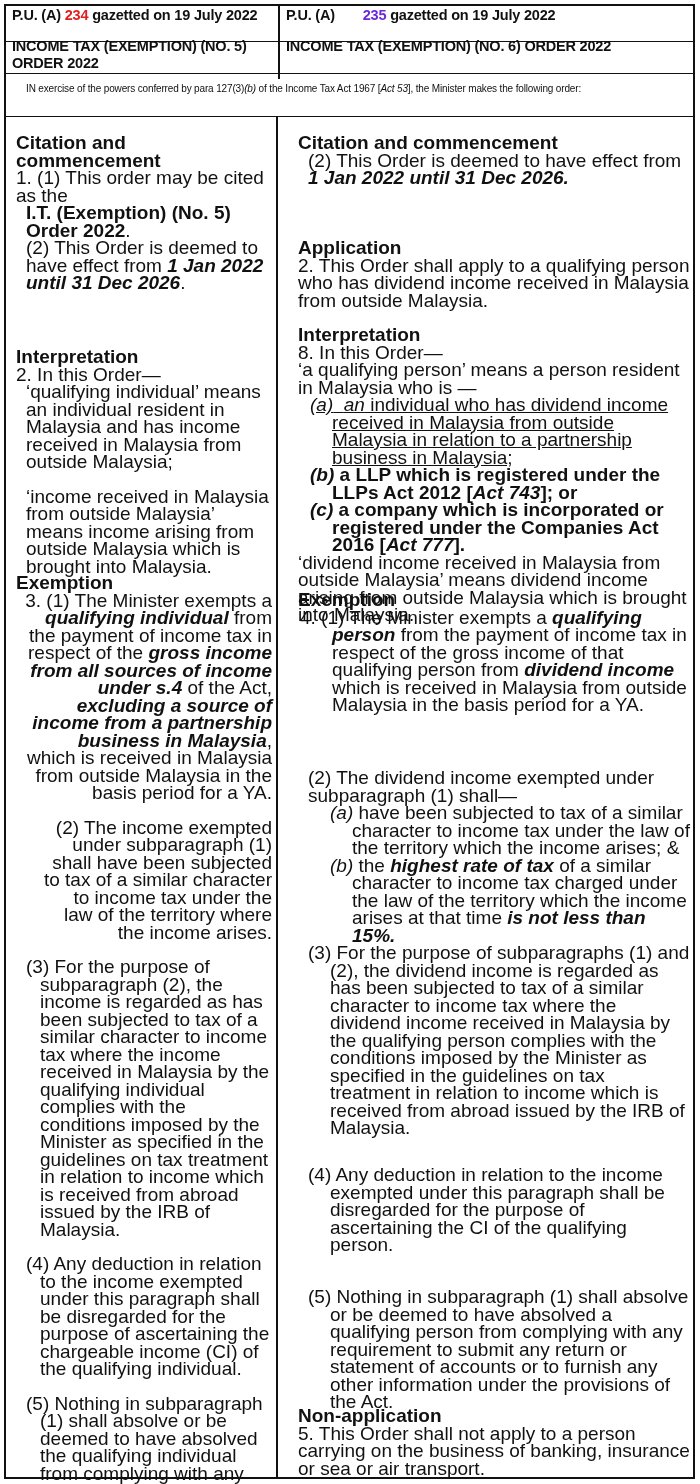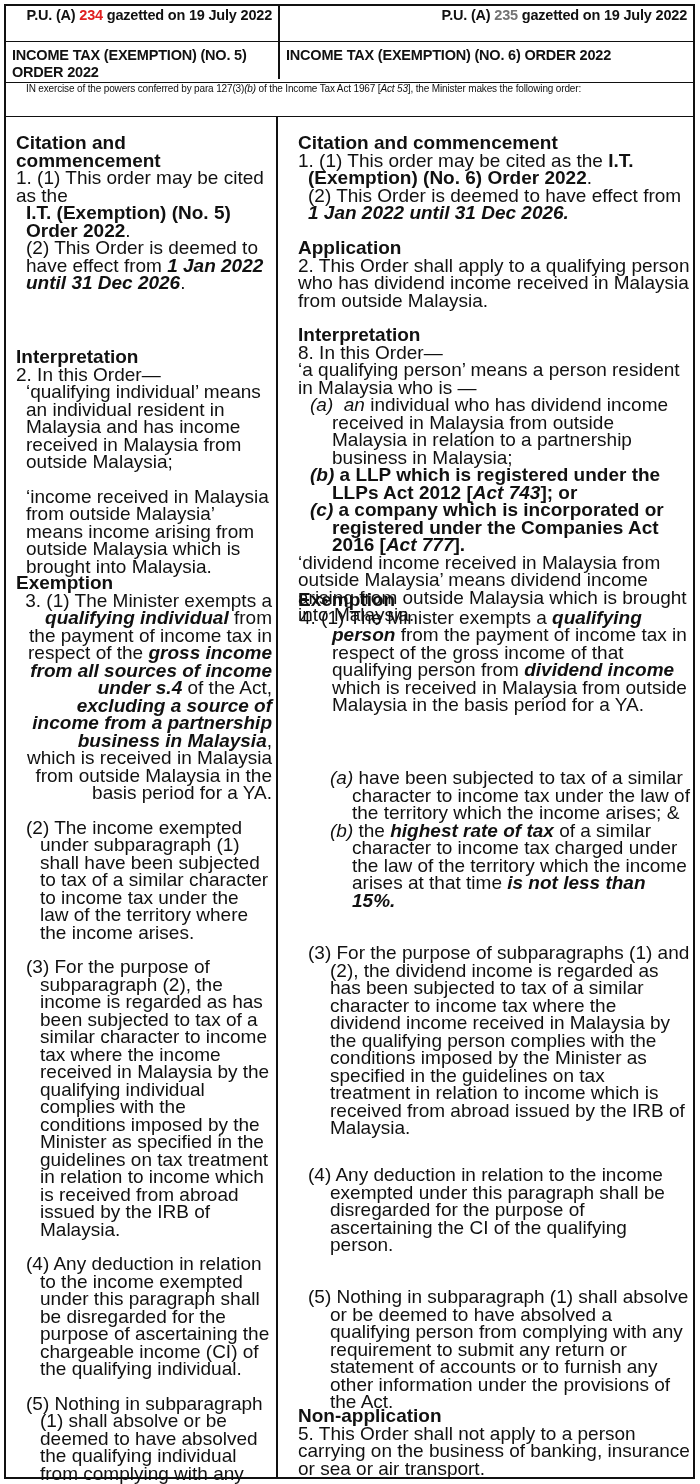--- a/index.html
+++ b/index.html
@@ -16,30 +16,30 @@
   .blk { position: absolute; left: 0; right: 0; }
   .h { font-weight: bold; }
   .ind { padding-left: 10px; }
   b i, i b { font-weight: bold; font-style: italic; }
 </style>
 </head>
 <body>
 
 <div class="doc">
 
-  <div class="row bl" style="top:0;height:36px;text-align:right;">
+  <div class="row bl" style="top:0;height:36px;">
     <div class="hcell condensed" style="left:0;width:272px;">
       <span>P.U. (A) </span><span class="red" style="color: rgb(224, 32, 32);">234</span><span> gazetted on 19 July 2022</span>
     </div>
     <div class="hcell condensed" style="left:274px;right:0;">
-      <span>P.U. (A) </span><span class="red" style="color: #737373;">235</span><span>  gazetted on 19 July 2022</span>
+      <span>P.U. (A) </span><span class="red" style="color: #6d28d9; margin-left: 24px;">235</span><span>  gazetted on 19 July 2022</span>
     </div>
   </div>
 
-  <div class="row bl" style="top:40px;height:37px;">
+  <div class="row bl" style="top:31px;height:37px;">
     <div class="hcell condensed" style="left:0;width:272px;">INCOME TAX (EXEMPTION) (NO. 5) ORDER 2022</div>
     <div class="hcell condensed" style="left:274px;right:0;">INCOME TAX (EXEMPTION) (NO. 6) ORDER 2022</div>
   </div>
 
   <div class="row bl intro" style="top:73px;height:38px;">
     <span>IN exercise of the powers conferred by para 127(3)</span><i>(b)</i><span> of the Income Tax Act 1967 [</span><i>Act 53</i><span>], the Minister makes the following order:</span>
   </div>
 
   <div class="vline" style="left:272px;top:0;height:73px;"></div>
   <div class="vline" style="left:270px;top:111px;bottom:0;"></div>
@@ -57,57 +57,57 @@
       <div>2. In this Order—</div>
       <div class="ind">‘qualifying individual’ means an individual resident in Malaysia and has income received in Malaysia from outside Malaysia;</div>
       <div class="ind" style="margin-top:17px;">‘income received in Malaysia from outside Malaysia’ means income arising from outside Malaysia which is brought into Malaysia.</div>
     </div>
 
     <div class="blk" style="top:568px;">
       <div class="h">Exemption</div>
       <div style="padding-left:10px;text-indent:-10px;text-align:right;">
         <span>3. (1) The Minister exempts a </span><b><i>qualifying individual</i></b><span> from the payment of income tax in respect of the </span><b><i>gross income from all sources of income under s.4</i></b><span> of the Act, </span><b><i>excluding a source of income from a partnership business in Malaysia</i></b><span>, which is received in Malaysia from outside Malaysia in the basis period for a YA.</span>
       </div>
-      <div style="margin-top:17px;padding-left:24px;text-indent:-14px;">(2) The income exempted under subparagraph (1) shall have been subjected to tax of a similar character to income tax under the law of the territory where the income arises.</div>
+      <div style="margin-top:17px;padding-left:24px;text-indent:-14px;text-align:right;">(2) The income exempted under subparagraph (1) shall have been subjected to tax of a similar character to income tax under the law of the territory where the income arises.</div>
       <div style="margin-top:17px;padding-left:24px;text-indent:-14px;">(3) For the purpose of subparagraph (2), the income is regarded as has been subjected to tax of a similar character to income tax where the income received in Malaysia by the qualifying individual complies with the conditions imposed by the Minister as specified in the guidelines on tax treatment in relation to income which is received from abroad issued by the IRB of Malaysia.</div>
       <div style="margin-top:17px;padding-left:24px;text-indent:-14px;">(4) Any deduction in relation to the income exempted under this paragraph shall be disregarded for the purpose of ascertaining the chargeable income (CI) of the qualifying individual.</div>
       <div style="margin-top:17px;padding-left:24px;text-indent:-14px;">(5) Nothing in subparagraph (1) shall absolve or be deemed to have absolved the qualifying individual from complying with any requirement to submit any return or statement of accounts or to furnish any other information under the provisions of the Act.</div>
     </div>
   </div>
 
   <div class="col" style="left:292px;width:392px;top:0;">
     <div class="blk" style="top:128px;">
       <div class="h">Citation and commencement</div>
-      <div style="padding-left:10px;text-indent:-10px;"><span>1. (1) This order may be cited as the </span><b>I.T. (Exemption) (No. 6) Order 2022</b><span>.</span></div>
       <div class="ind"><span>(2) This Order is deemed to have effect from </span><b><i>1 Jan 2022 until 31 Dec 2026.</i></b></div>
     </div>
 
     <div class="blk" style="top:233px;">
       <div class="h">Application</div>
       <div> 2. This Order shall apply to a qualifying person who has dividend income received in Malaysia from outside Malaysia.</div>
     </div>
 
     <div class="blk" style="top:320px;">
       <div class="h">Interpretation</div>
       <div>8. In this Order—</div>
       <div>‘a qualifying person’ means a person resident in Malaysia who is —</div>
-      <div style="padding-left:34px;text-indent:-22px;"><i>(a)</i>&nbsp; <i>an</i><span> individual who has dividend income received in Malaysia from outside Malaysia in relation to a partnership business in Malaysia;</span></div>
+      <div style="padding-left:34px;text-indent:-22px;text-decoration:underline;"><i>(a)</i>&nbsp; <i>an</i><span> individual who has dividend income received in Malaysia from outside Malaysia in relation to a partnership business in Malaysia;</span></div>
       <div style="padding-left:34px;text-indent:-22px;font-weight:bold;"><i>(b)</i><span> a LLP which is registered under the LLPs Act 2012 [</span><i>Act 743</i><span>]; or</span></div>
       <div style="padding-left:34px;text-indent:-22px;font-weight:bold;"><i>(c)</i><span>  a company which is incorporated or registered under the Companies Act 2016 [</span><i>Act 777</i><span>].</span></div>
       <div>‘dividend income received in Malaysia from outside Malaysia’ means dividend income arising from outside Malaysia which is brought into Malaysia.</div>
     </div>
 
     <div class="blk" style="top:585px;">
       <div class="h">Exemption</div>
       <div style="padding-left:34px;text-indent:-32px;">
         <span>4. (1) The Minister exempts a </span><b><i>qualifying person</i></b><span> from the payment of income tax in respect of the gross income of that qualifying person from </span><b><i>dividend income</i></b><span> which is received in Malaysia from outside Malaysia in the basis period for a YA.</span>
       </div>
     </div>
 
     <div class="blk" style="top:763px;">
+      <div style="padding-left:10px;">(2) The dividend income exempted under subparagraph (1) shall—</div>
       <div style="padding-left:32px;text-indent:-22px;margin-left:22px;"><i>(a)</i><span> have been subjected to tax of a similar character to income tax under the law of the territory which the income arises; &amp;</span></div>
       <div style="padding-left:32px;text-indent:-22px;margin-left:22px;"><i>(b)</i><span> the </span><b><i>highest rate of tax</i></b><span> of a similar character to income tax charged under the law of the territory which the income arises at that time </span><b><i>is not less than 15%.</i></b></div>
     </div>
 
     <div class="blk" style="top:938px;padding-left:32px;text-indent:-22px;">(3) For the purpose of subparagraphs (1) and (2), the dividend income is regarded as has been subjected to tax of a similar character to income tax where the dividend income received in Malaysia by the qualifying person complies with the conditions imposed by the Minister as specified in the guidelines on tax treatment in relation to income which is received from abroad issued by the IRB of Malaysia.</div>
     <div class="blk" style="top:1160px;padding-left:32px;text-indent:-22px;">(4) Any deduction in relation to the income exempted under this paragraph shall be disregarded for the purpose of ascertaining the CI of the qualifying person.</div>
     <div class="blk" style="top:1282px;padding-left:32px;text-indent:-22px;">(5) Nothing in subparagraph (1) shall absolve or be deemed to have absolved a qualifying person from complying with any requirement to submit any return or statement of accounts or to furnish any other information under the provisions of the Act.</div>
 
     <div class="blk" style="top:1401px;">
       <div class="h">Non-application</div>

